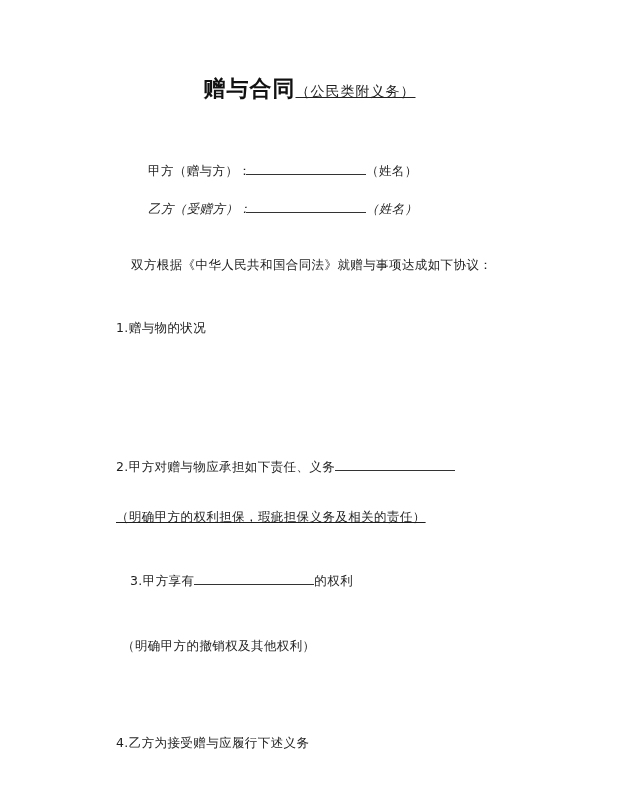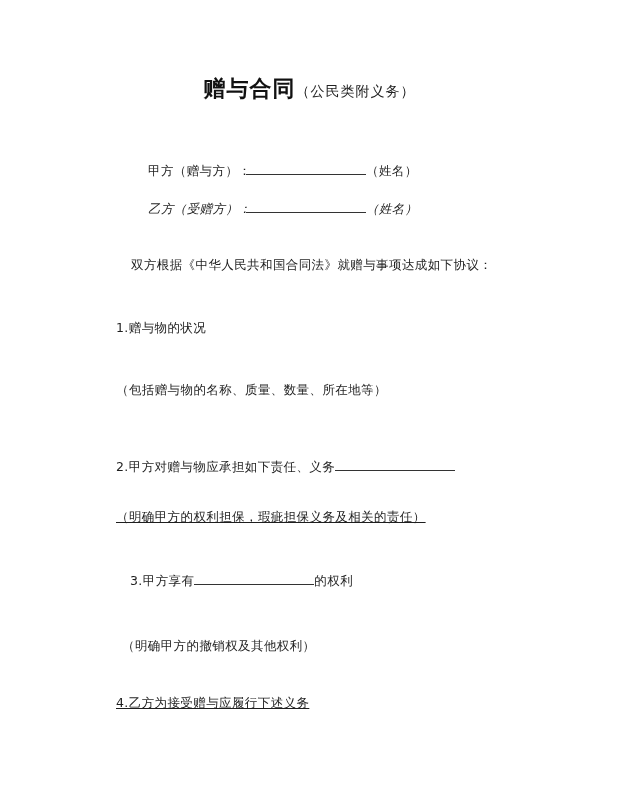--- a/index.html
+++ b/index.html
@@ -34,20 +34,21 @@
     font-size: 22px;
     font-weight: bold;
     color: #111111;
     letter-spacing: 1px;
     text-align: center;
   }
   .title-sub {
     font-size: 14px;
     color: #222222;
     letter-spacing: 1px;
+    text-decoration: underline;
   }
   .line {
     position: absolute;
     left: 116px;
     font-size: 12.5px;
     line-height: 16px;
     white-space: nowrap;
     color: #1e1e1e;
     letter-spacing: 0.4px;
   }
@@ -77,29 +78,28 @@
   </div>
 
   <div class="line" style="top:199px;font-style:italic;">
     <span class="party-label">乙方（受赠方）：</span><span class="blank" style="width:120px;"></span><span>（姓名）</span>
   </div>
 
   <div class="line" style="top:257px;margin-left:15px;">双方根据《中华人民共和国合同法》就赠与事项达成如下协议：</div>
 
   <div class="line" style="top:320px;">1.赠与物的状况</div>
 
-  <div class="line" style="top:382px;">（包括赠与物的名称、质量、数量、所在地等）</div>
 
   <div class="line" style="top:457px;">
     <span>2.甲方对赠与物应承担如下责任、义务</span><span class="blank" style="width:120px;"></span>
   </div>
 
   <div class="line" style="top:509px;text-decoration:underline;">（明确甲方的权利担保，瑕疵担保义务及相关的责任）</div>
 
   <div class="line" style="top:571px;margin-left:14px;">
     <span>3.甲方享有</span><span class="blank" style="width:120px;"></span><span>的权利</span>
   </div>
 
   <div class="line" style="top:638px;margin-left:6px;">（明确甲方的撤销权及其他权利）</div>
 
-  <div class="line" style="top:695px;text-decoration:underline;">4.乙方为接受赠与应履行下述义务</div>
+  <div class="line" style="top:735px;">4.乙方为接受赠与应履行下述义务</div>
 
 </div>
 
 </body></html>

